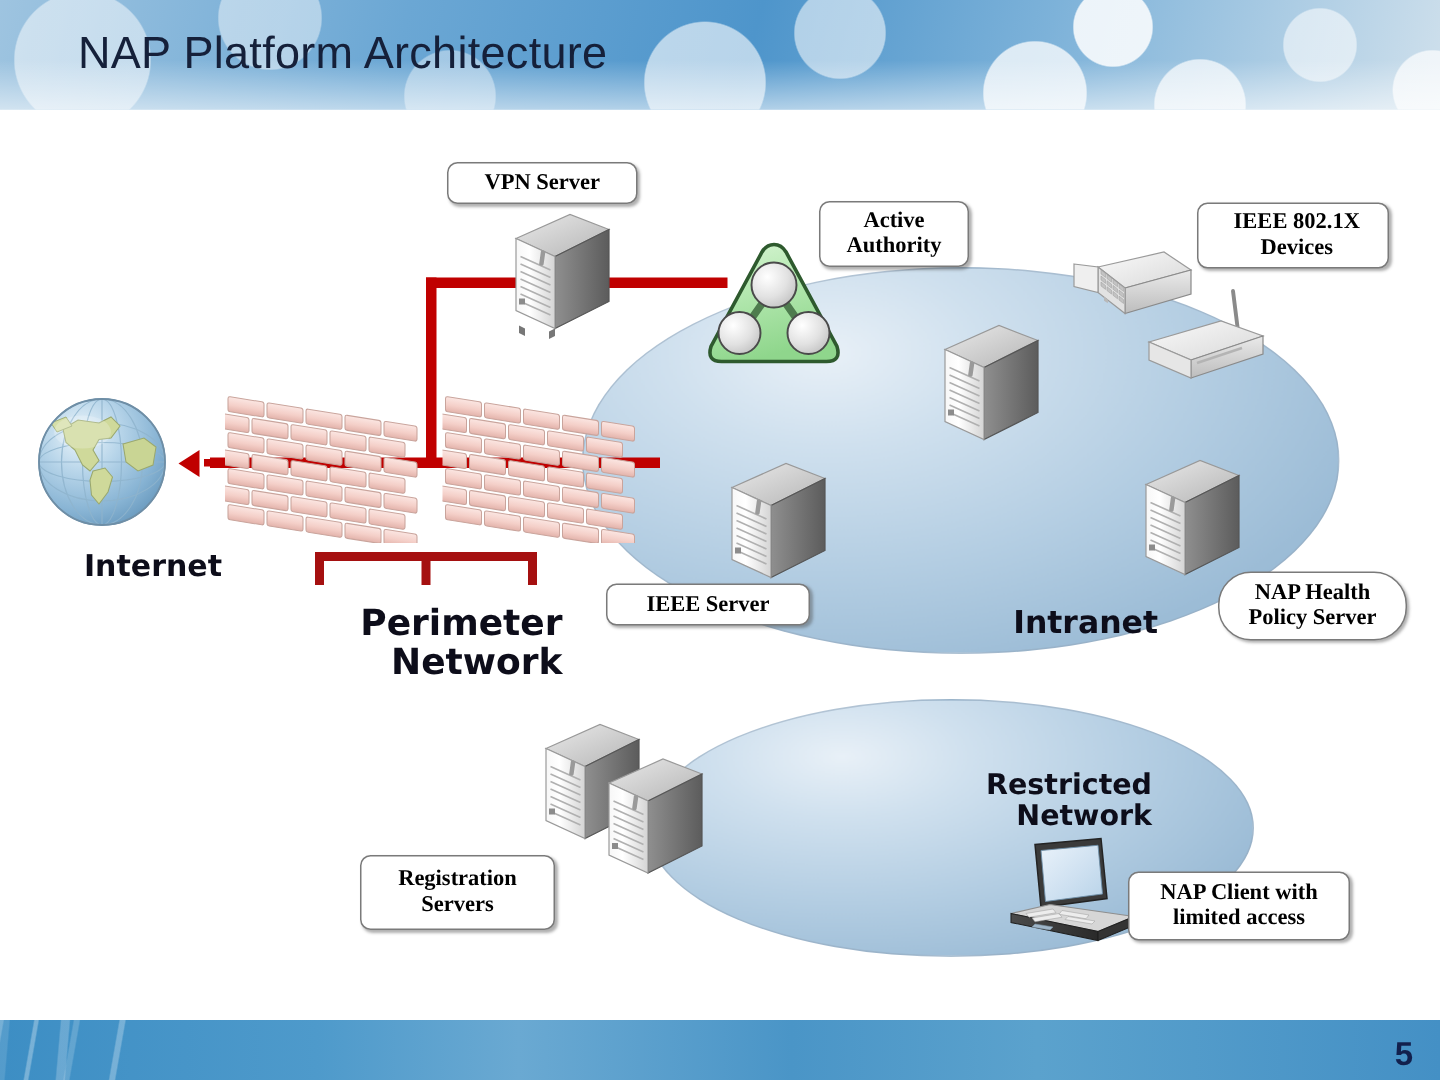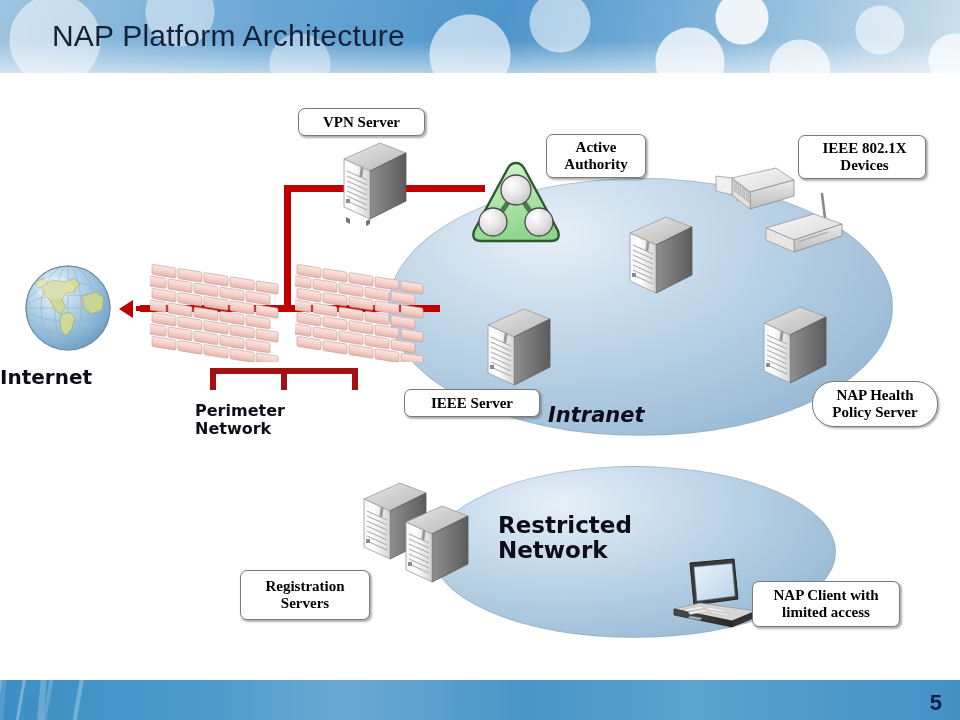--- a/index.html
+++ b/index.html
@@ -80,21 +80,21 @@
     white-space: pre-line;
     display: flex; align-items: center; justify-content: center;
   }
 
   
   .free-label {
     position: absolute;
     font-family: "DejaVu Sans", sans-serif;
     font-weight: bold;
     color: #0d0d1a;
-    text-align: left;
+    text-align: right;
     line-height: 1.1;
     white-space: pre-line;
   }
 
   
   .net-ellipse {
     position: absolute;
     border-radius: 50%;
     background: radial-gradient(ellipse at 32% 22%, #e8f0f7 0%, #cfe0ee 22%, #b3cde2 52%, #9cbcd6 78%, #8fb3cf 100%);
     border: 1px solid rgba(150,170,190,.55);
@@ -470,23 +470,23 @@
           <line x1="9" y1="57" x2="29" y2="66"></line>
         <line x1="9" y1="62" x2="29" y2="71"></line>
       </g>
       <rect x="22" y="28" width="3" height="10" rx="1" fill="#9a9a9a" transform="rotate(8 23 33)"></rect>
       <rect x="8" y="60" width="4" height="4" fill="#8c8c8c"></rect>
     </svg>
   </div>
   <div class="label-box" style="left:812px; top:381px; width:126px; height:46px;border-radius:22px;">NAP Health
 Policy Server</div>
 
-  <div class="free-label" style="left:548px; top:404px; width:200px; font-size:21px;font-style:italic;">Intranet</div>
-
-  <div class="free-label" style="left:195px; top:402px; width:180px; font-size:16px;">Perimeter
+  <div class="free-label" style="left:572px; top:404px; width:200px; font-size:21px;">Intranet</div>
+
+  <div class="free-label" style="left:195px; top:402px; width:180px; font-size:24px;">Perimeter
 Network</div>
 
   <div class="server" style="left:358px; top:479px;">
     <svg width="72" height="90" viewBox="0 0 72 90">
       <polygon points="6,20 42,4 68,14 32,32" fill="url(#srvTop)" stroke="#999" stroke-width=".8"></polygon>
       <polygon points="32,32 68,14 68,62 32,80" fill="url(#srvSide)" stroke="#555" stroke-width=".8"></polygon>
       <polygon points="6,20 32,32 32,80 6,68" fill="url(#srvFront)" stroke="#9a9a9a" stroke-width=".8"></polygon>
       <g stroke="#b0b0b0" stroke-width="1.1" fill="none">
         <line x1="9" y1="32" x2="29" y2="41"></line>
           <line x1="9" y1="37" x2="29" y2="46"></line>
@@ -515,21 +515,21 @@
           <line x1="9" y1="57" x2="29" y2="66"></line>
         <line x1="9" y1="62" x2="29" y2="71"></line>
       </g>
       <rect x="22" y="28" width="3" height="10" rx="1" fill="#9a9a9a" transform="rotate(8 23 33)"></rect>
       <rect x="8" y="60" width="4" height="4" fill="#8c8c8c"></rect>
     </svg>
   </div>
   <div class="label-box" style="left:240px; top:570px; width:130px; height:50px;">Registration
 Servers</div>
 
-  <div class="free-label" style="left:498px; top:513px; width:270px; font-size:23px;">Restricted
+  <div class="free-label" style="left:498px; top:513px; width:270px; font-size:19px;">Restricted
 Network</div>
 
   <div class="dev-icon" style="left:664px; top:557px;">
     <svg width="100" height="76" viewBox="0 0 100 76">
       <defs>
         <linearGradient id="lcd" x1="0" y1="0" x2="1" y2="1">
           <stop offset="0%" stop-color="#e9f2fa"></stop>
           <stop offset="55%" stop-color="#cfe1f1"></stop>
           <stop offset="100%" stop-color="#b8d3e8"></stop>
         </linearGradient>

